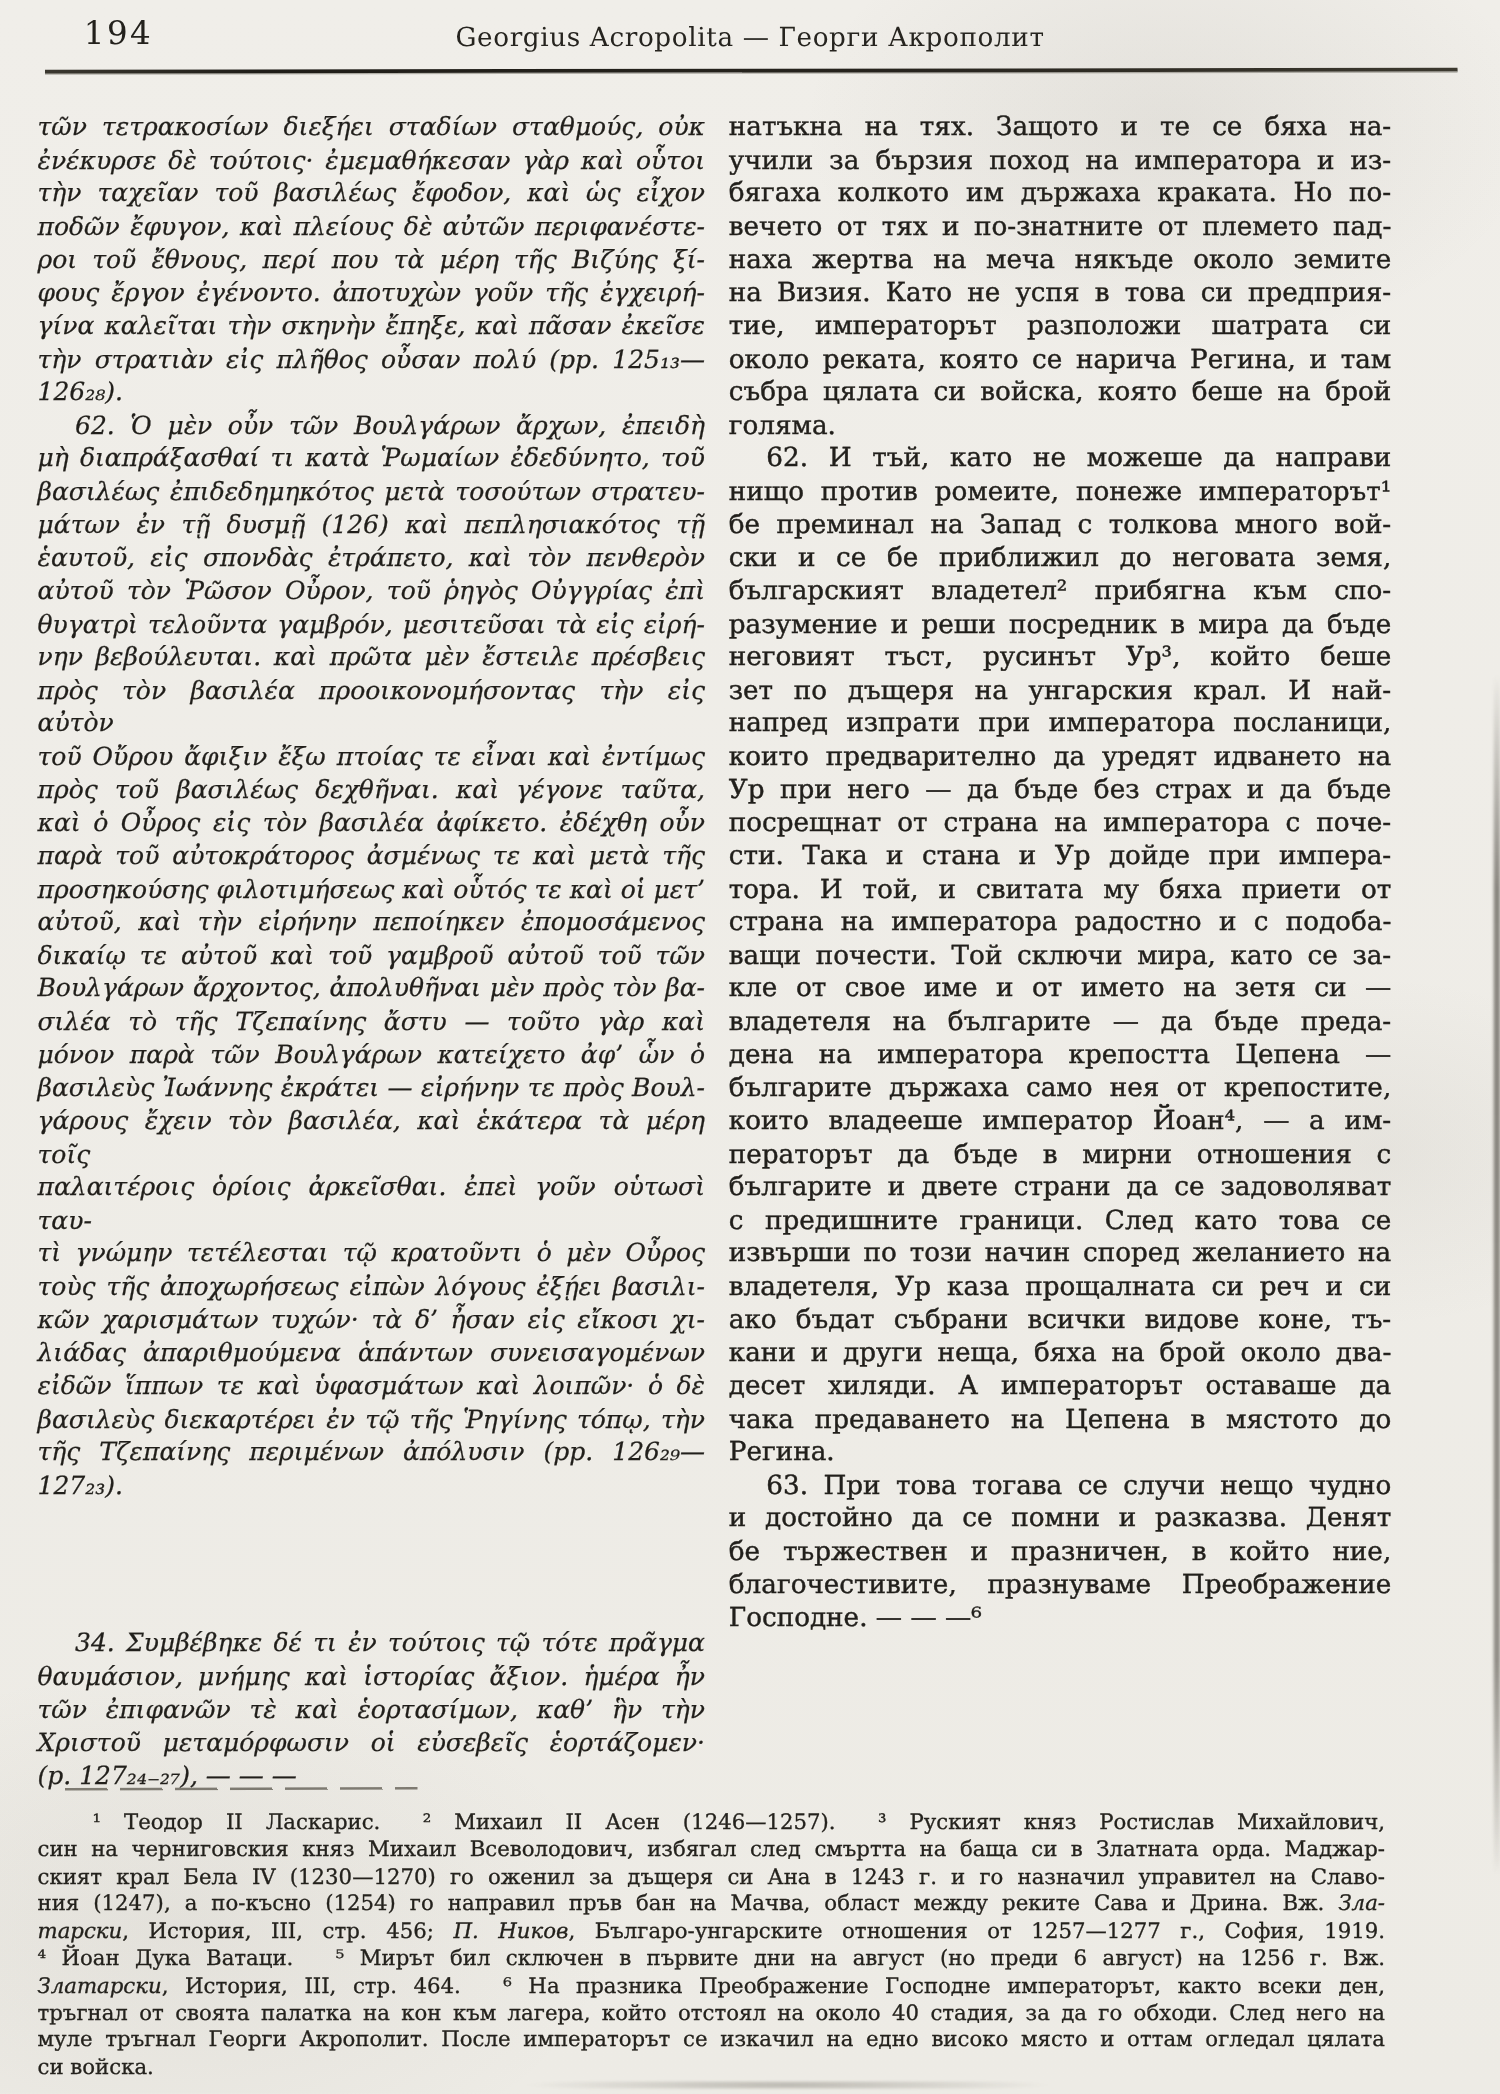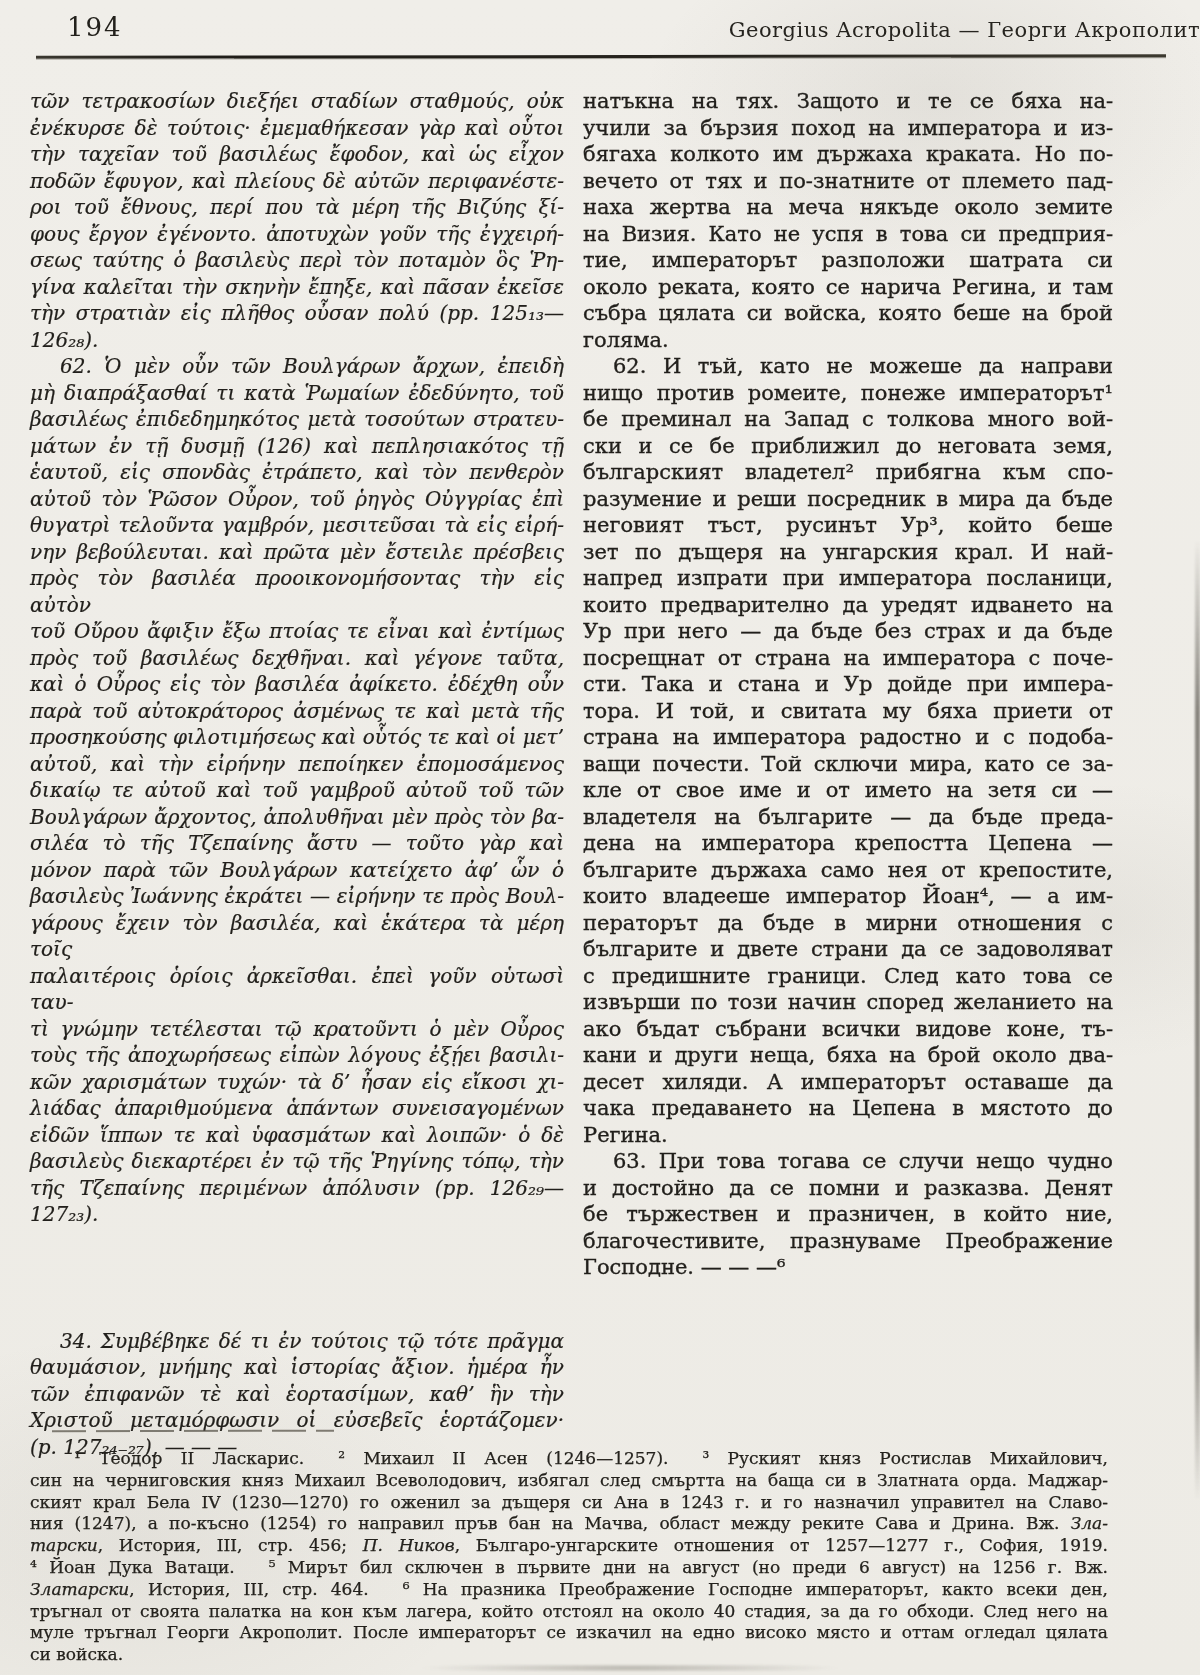--- a/index.html
+++ b/index.html
@@ -16,21 +16,21 @@
       radial-gradient(500px 300px at 12% 92%, rgba(110,104,92,.08), rgba(0,0,0,0) 70%),
       radial-gradient(300px 200px at 92% 55%, rgba(110,104,92,.07), rgba(0,0,0,0) 70%),
       linear-gradient(#f0eee9,#edebe5);
     color:#211f1b;
   }
   .pagenum{
     position:absolute;left:36px;top:12px;
     font-size:26px;letter-spacing:2px;color:#23211c;margin-left:31px;
   }
   .running-title{
-    position:absolute;left:0;right:0;top:18px;text-align:right;
+    position:absolute;left:0;right:0;top:18px;text-align:center;
     font-size:21px;color:#26241f;letter-spacing:.5px;
   }
   .header-rule{
     position:absolute;left:36px;right:34px;top:55px;height:3px;
     background:linear-gradient(90deg,#3a372f,#1f1d18 15%,#27241e 60%,#3c392f);
     box-shadow:0 1px 0 rgba(60,56,47,.35);
     transform:rotate(-.08deg);
   }
   .col{position:absolute;top:88px;}
   .col-left{left:30px;width:534px;font-size:20px;font-style:italic;-webkit-text-stroke:.2px #211f1b;}
@@ -77,21 +77,20 @@
   <div class="running-title">Georgius Acropolita — Георги Акрополит</div>
   <div class="header-rule"></div>
 
   <section class="col col-left" id="col-left">
       <div class="tl">τῶν τετρακοσίων διεξήει σταδίων σταθμούς, οὐκ</div>
       <div class="tl">ἐνέκυρσε δὲ τούτοις· ἐμεμαθήκεσαν γὰρ καὶ οὗτοι</div>
       <div class="tl">τὴν ταχεῖαν τοῦ βασιλέως ἔφοδον, καὶ ὡς εἶχον</div>
       <div class="tl">ποδῶν ἔφυγον, καὶ πλείους δὲ αὐτῶν περιφανέστε-</div>
       <div class="tl">ροι τοῦ ἔθνους, περί που τὰ μέρη τῆς Βιζύης ξί-</div>
       <div class="tl">φους ἔργον ἐγένοντο. ἀποτυχὼν γοῦν τῆς ἐγχειρή-</div>
-      <div class="tl">σεως ταύτης ὁ βασιλεὺς περὶ τὸν ποταμὸν ὃς Ῥη-</div>
       <div class="tl">γίνα καλεῖται τὴν σκηνὴν ἔπηξε, καὶ πᾶσαν ἐκεῖσε</div>
       <div class="tl">τὴν στρατιὰν εἰς πλῆθος οὖσαν πολύ (pp. 125₁₃—</div>
       <div class="tl e">126₂₈).</div>
       <div class="tl p">62. Ὁ μὲν οὖν τῶν Βουλγάρων ἄρχων, ἐπειδὴ</div>
       <div class="tl">μὴ διαπράξασθαί τι κατὰ Ῥωμαίων ἐδεδύνητο, τοῦ</div>
       <div class="tl">βασιλέως ἐπιδεδημηκότος μετὰ τοσούτων στρατευ-</div>
       <div class="tl">μάτων ἐν τῇ δυσμῇ (126) καὶ πεπλησιακότος τῇ</div>
       <div class="tl">ἑαυτοῦ, εἰς σπονδὰς ἐτράπετο, καὶ τὸν πενθερὸν</div>
       <div class="tl">αὐτοῦ τὸν Ῥῶσον Οὖρον, τοῦ ῥηγὸς Οὐγγρίας ἐπὶ</div>
       <div class="tl">θυγατρὶ τελοῦντα γαμβρόν, μεσιτεῦσαι τὰ εἰς εἰρή-</div>
@@ -153,20 +152,21 @@
       <div class="tl">ващи почести. Той сключи мира, като се за-</div>
       <div class="tl">кле от свое име и от името на зетя си —</div>
       <div class="tl">владетеля на българите — да бъде преда-</div>
       <div class="tl">дена на императора крепостта Цепена —</div>
       <div class="tl">българите държаха само нея от крепостите,</div>
       <div class="tl">които владееше император Йоан⁴, — а им-</div>
       <div class="tl">ператорът да бъде в мирни отношения с</div>
       <div class="tl">българите и двете страни да се задоволяват</div>
       <div class="tl">с предишните граници. След като това се</div>
       <div class="tl">извърши по този начин според желанието на</div>
+      <div class="tl">владетеля, Ур каза прощалната си реч и си</div>
       <div class="tl">ако бъдат събрани всички видове коне, тъ-</div>
       <div class="tl">кани и други неща, бяха на брой около два-</div>
       <div class="tl">десет хиляди. А императорът оставаше да</div>
       <div class="tl">чака предаването на Цепена в мястото до</div>
       <div class="tl e">Регина.</div>
       <div class="tl p">63. При това тогава се случи нещо чудно</div>
       <div class="tl">и достойно да се помни и разказва. Денят</div>
       <div class="tl">бе тържествен и празничен, в който ние,</div>
       <div class="tl">благочестивите, празнуваме Преображение</div>
       <div class="tl e">Господне. — — —⁶</div>

